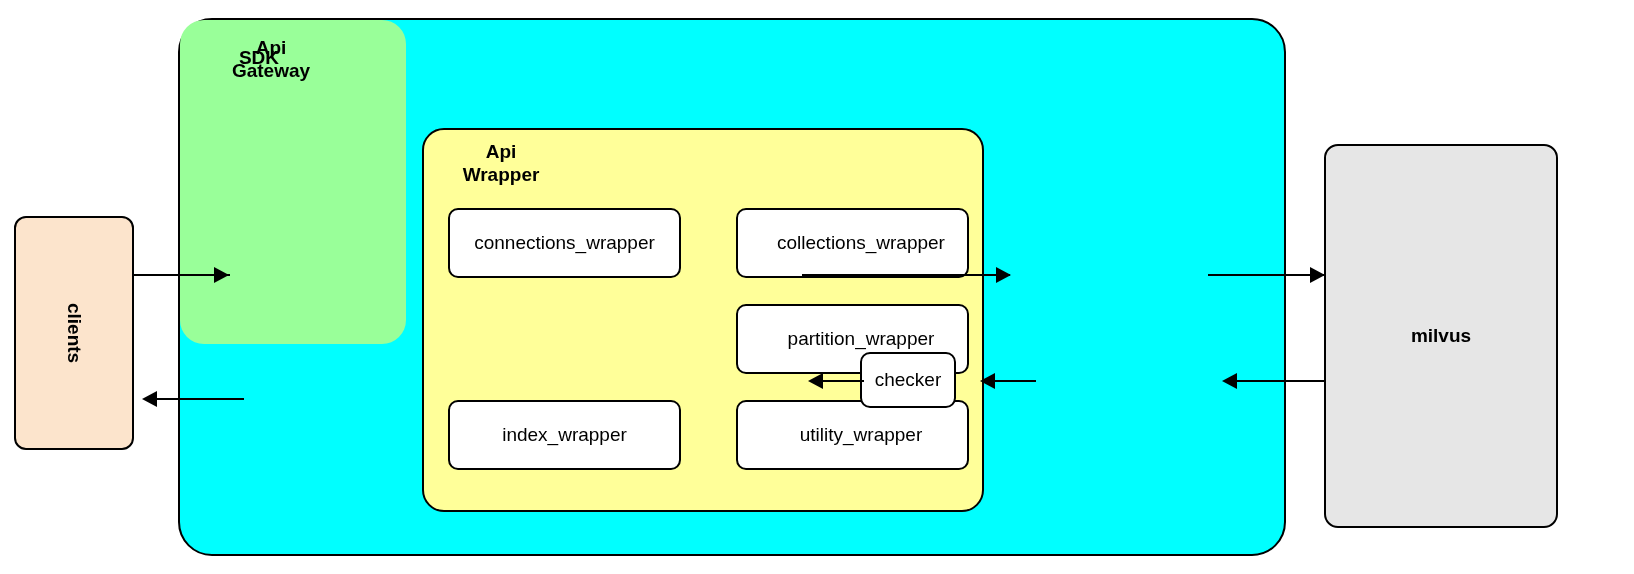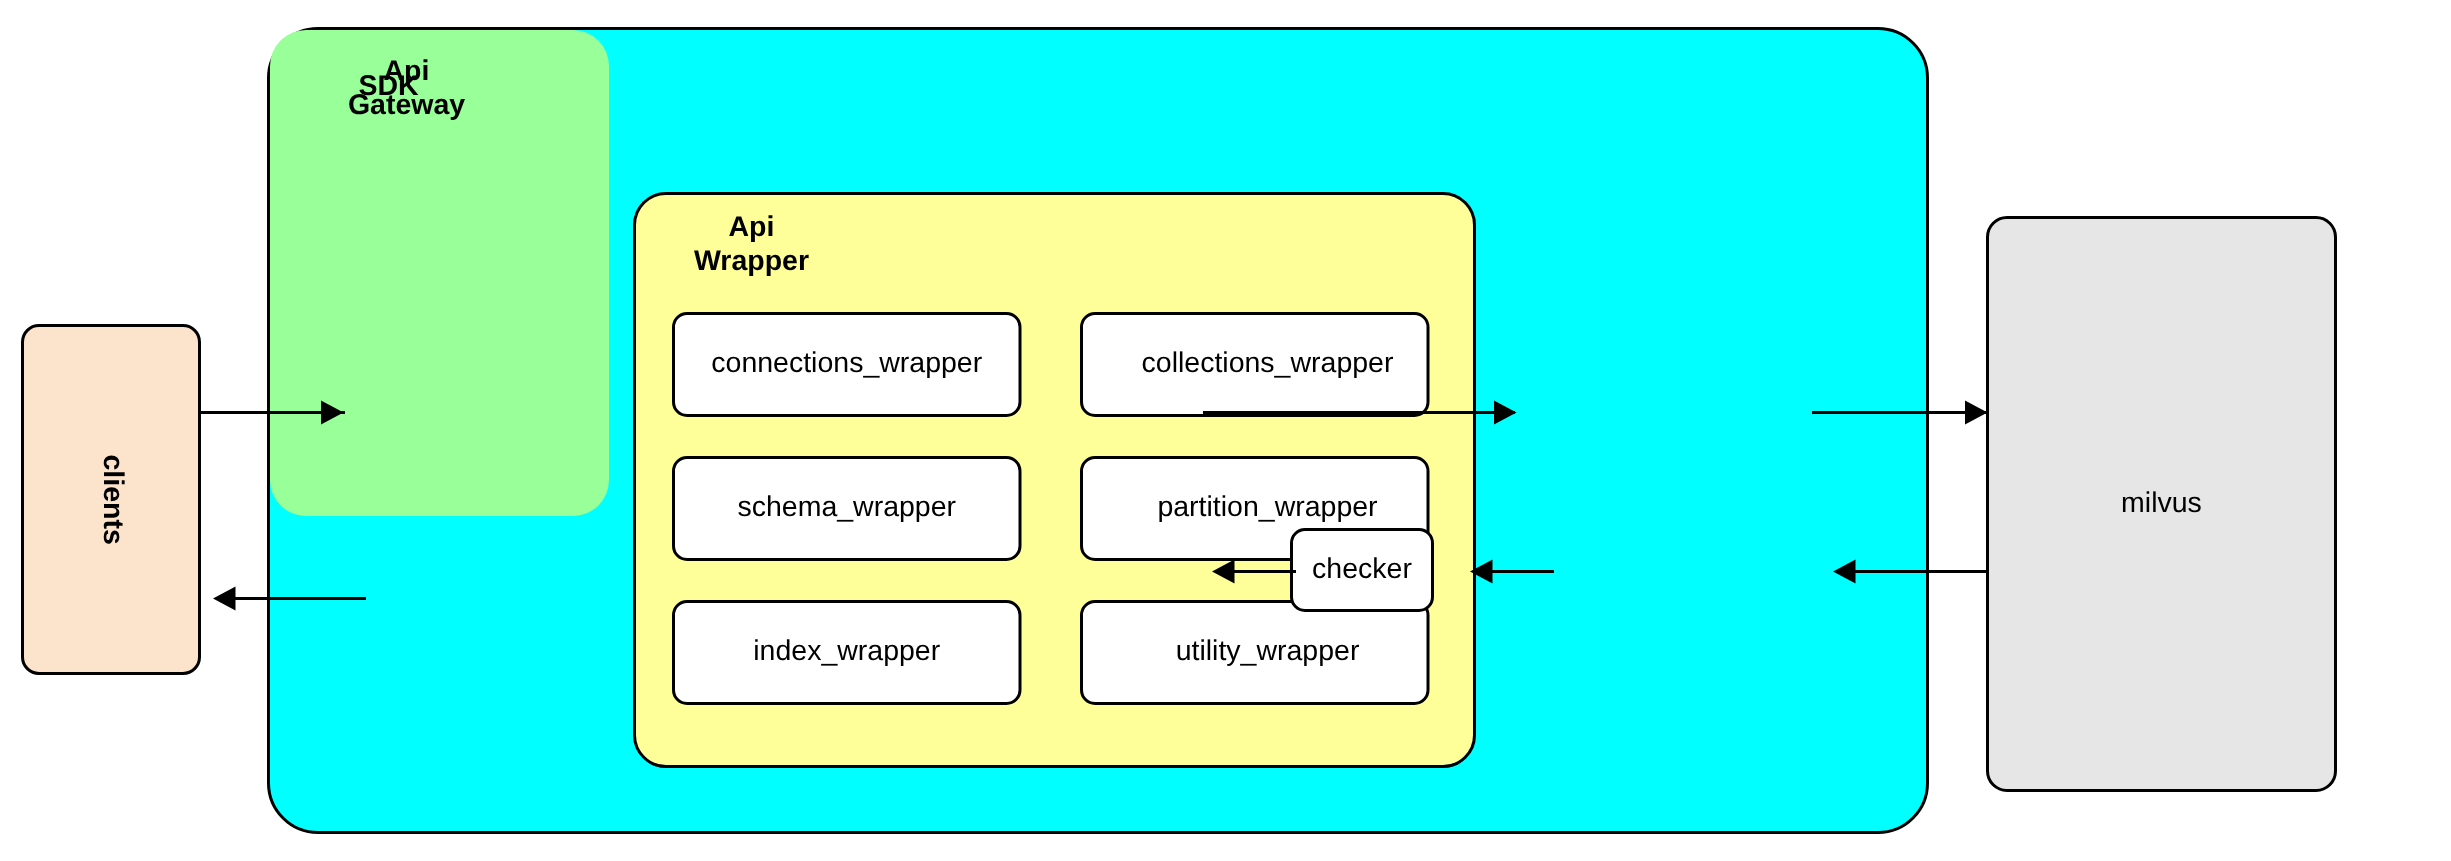--- a/index.html
+++ b/index.html
@@ -77,21 +77,21 @@
     border-radius: 10px;
     display: flex;
     align-items: center;
     justify-content: center;
     font-size: 19px;
     color: #000000;
     width: 233px;
     height: 70px;
   }
   .wrapper-col-left  { left: 24px; text-align: center; }
-  .wrapper-col-right { left: 296px; padding-left: 17px; }
+  .wrapper-col-right { left: 312px; padding-left: 17px; }
   .wrapper-row-1 { top: 78px; }
   .wrapper-row-2 { top: 174px; }
   .wrapper-row-3 { top: 270px; }
 
   
   #api-gateway-container {
     left: 1012px;
     top: 146px;
     width: 226px;
     height: 324px;
@@ -154,21 +154,21 @@
   
   #milvus-box {
     left: 1324px;
     top: 144px;
     width: 234px;
     height: 384px;
     background: #e6e6e6;
     border-radius: 14px;
   }
   #milvus-label {
-    font-weight: normal;
+    font-weight: bold;
     font-size: 19px;
   }
 
   
   .edge {
     position: absolute;
     height: 0;
     border-top: 2px solid #000000;
   }
   .arrowhead {
@@ -222,23 +222,20 @@
     <div class="node" id="api-wrapper-container">
       <span class="group-label" id="api-wrapper-label">Api
 Wrapper</span>
 
       <div class="wrapper-box wrapper-col-left wrapper-row-1">
         <span>connections_wrapper</span>
       </div>
       <div class="wrapper-box wrapper-col-right wrapper-row-1">
         <span>collections_wrapper</span>
       </div>
-      <div class="wrapper-box wrapper-col-left wrapper-row-2">
-        <span>schema_wrapper</span>
-      </div>
       <div class="wrapper-box wrapper-col-right wrapper-row-2">
         <span>partition_wrapper</span>
       </div>
       <div class="wrapper-box wrapper-col-left wrapper-row-3">
         <span>index_wrapper</span>
       </div>
       <div class="wrapper-box wrapper-col-right wrapper-row-3">
         <span>utility_wrapper</span>
       </div>
     </div>

